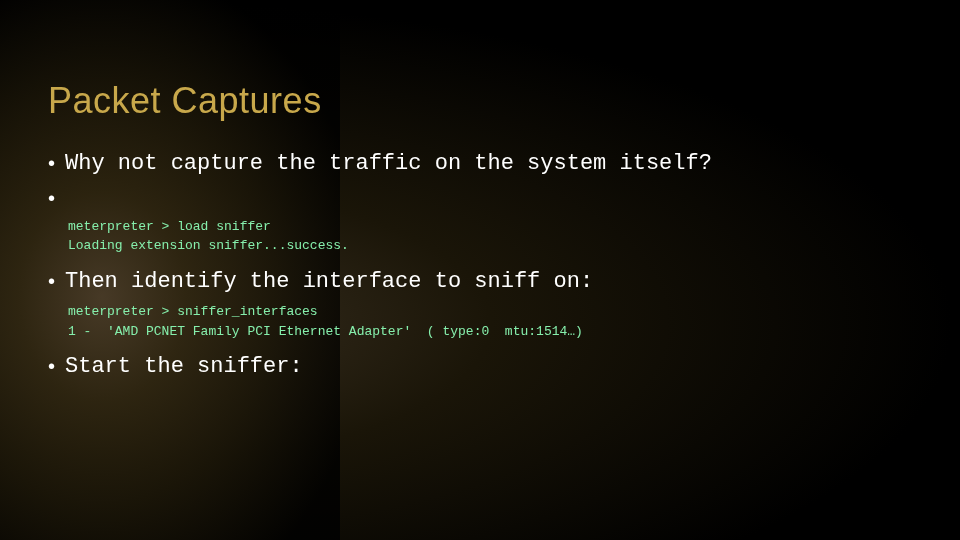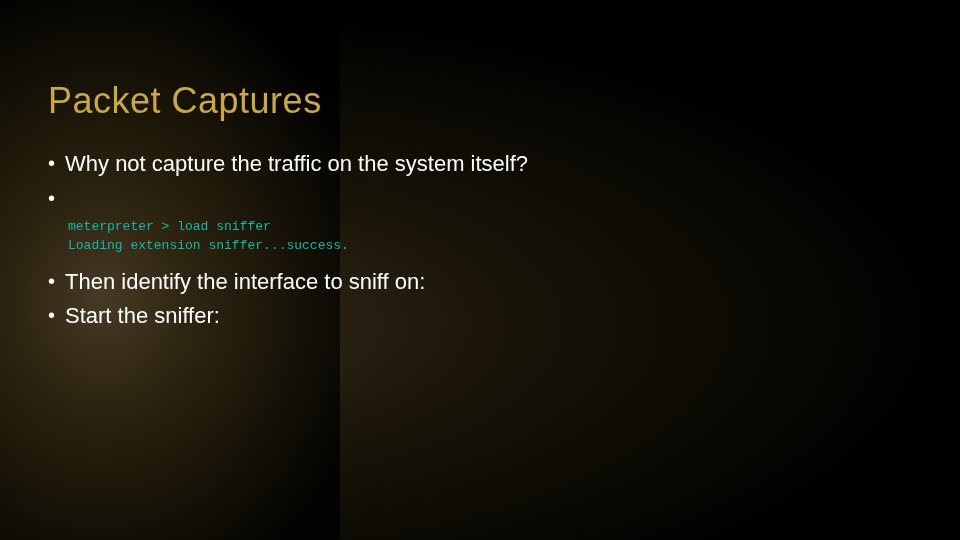--- a/index.html
+++ b/index.html
@@ -59,26 +59,27 @@
       margin-right: 10px;
       line-height: 1.3;
       flex-shrink: 0;
     }
 
     .bullet-text {
       font-size: 22px;
       font-weight: 400;
       color: #ffffff;
       line-height: 1.3;
+      font-family: Liberation Mono, monospace;
     }
 
     .code-block {
       font-family: 'Courier New', Courier, monospace;
       font-size: 13px;
-      color: #14b8a6;
+      color: #86efac;
       margin: 4px 0 12px 20px;
       line-height: 1.5;
       white-space: pre;
     }
   </style>
 </head>
 <body>
 
 <div class="bg-overlay"></div>
 <div class="face-texture"></div>
@@ -96,20 +97,22 @@
     <div class="bullet-item">
       <span class="bullet-dot">•</span>
     </div>
     <pre class="code-block">meterpreter &gt; load sniffer
 Loading extension sniffer...success.</pre>
 
     <div class="bullet-item">
       <span class="bullet-dot">•</span>
       <span class="bullet-text">Then identify the interface to sniff on:</span>
     </div>
+    <pre class="code-block">meterpreter &gt; sniffer_interfaces
+1 -  'AMD PCNET Family PCI Ethernet Adapter'  ( type:0  mtu:1514…)</pre>
 
     <div class="bullet-item">
       <span class="bullet-dot">•</span>
       <span class="bullet-text">Start the sniffer:</span>
     </div>
 
   </div>
 </div>
 
 </body></html>

